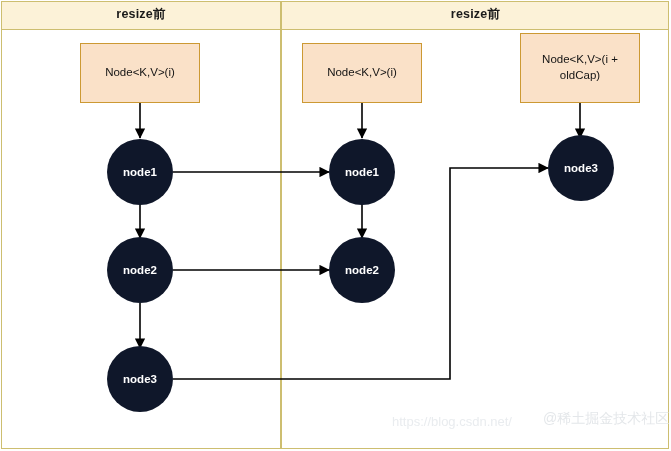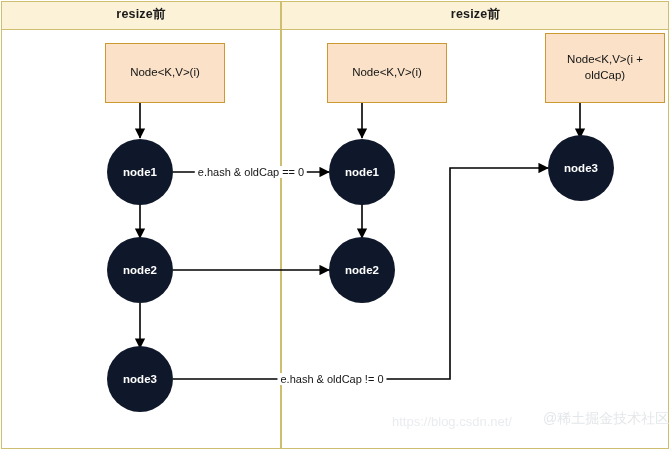--- a/index.html
+++ b/index.html
@@ -69,21 +69,20 @@
     border: 1.5px solid #cc9933;
     display: flex;
     align-items: center;
     justify-content: center;
     text-align: center;
     font-size: 11.5px;
     color: #141414;
     line-height: 1.35;
     padding: 2px 6px;
     white-space: pre-line;
-    margin-left: 25px;
   }
 
   
   .circle-node {
     position: absolute;
     border-radius: 50%;
     background: #0f172a;
     display: flex;
     align-items: center;
     justify-content: center;
@@ -183,20 +182,18 @@
   <div class="rect-node" style="left:302px; top:43px; width:120px; height:60px;">Node&lt;K,V&gt;(i)</div>
 
   <div class="circle-node" style="left:329px; top:139px; width:66px; height:66px;">node1</div>
 
   <div class="circle-node" style="left:329px; top:237px; width:66px; height:66px;">node2</div>
 
   <div class="rect-node" style="left:520px; top:33px; width:120px; height:70px;">Node&lt;K,V&gt;(i + oldCap)</div>
 
   <div class="circle-node" style="left:548px; top:135px; width:66px; height:66px;">node3</div>
 
-  <div class="edge-label" style="left:251px; top:172px;">e.hash &amp; oldCap == 0</div>
 
-  <div class="edge-label" style="left:332px; top:379px;">e.hash &amp; oldCap != 0</div>
 
   <div class="watermark" id="wm-url">https://blog.csdn.net/</div>
   <div class="watermark" id="wm-brand">@稀土掘金技术社区</div>
 
 </div>
 
 </body></html>

